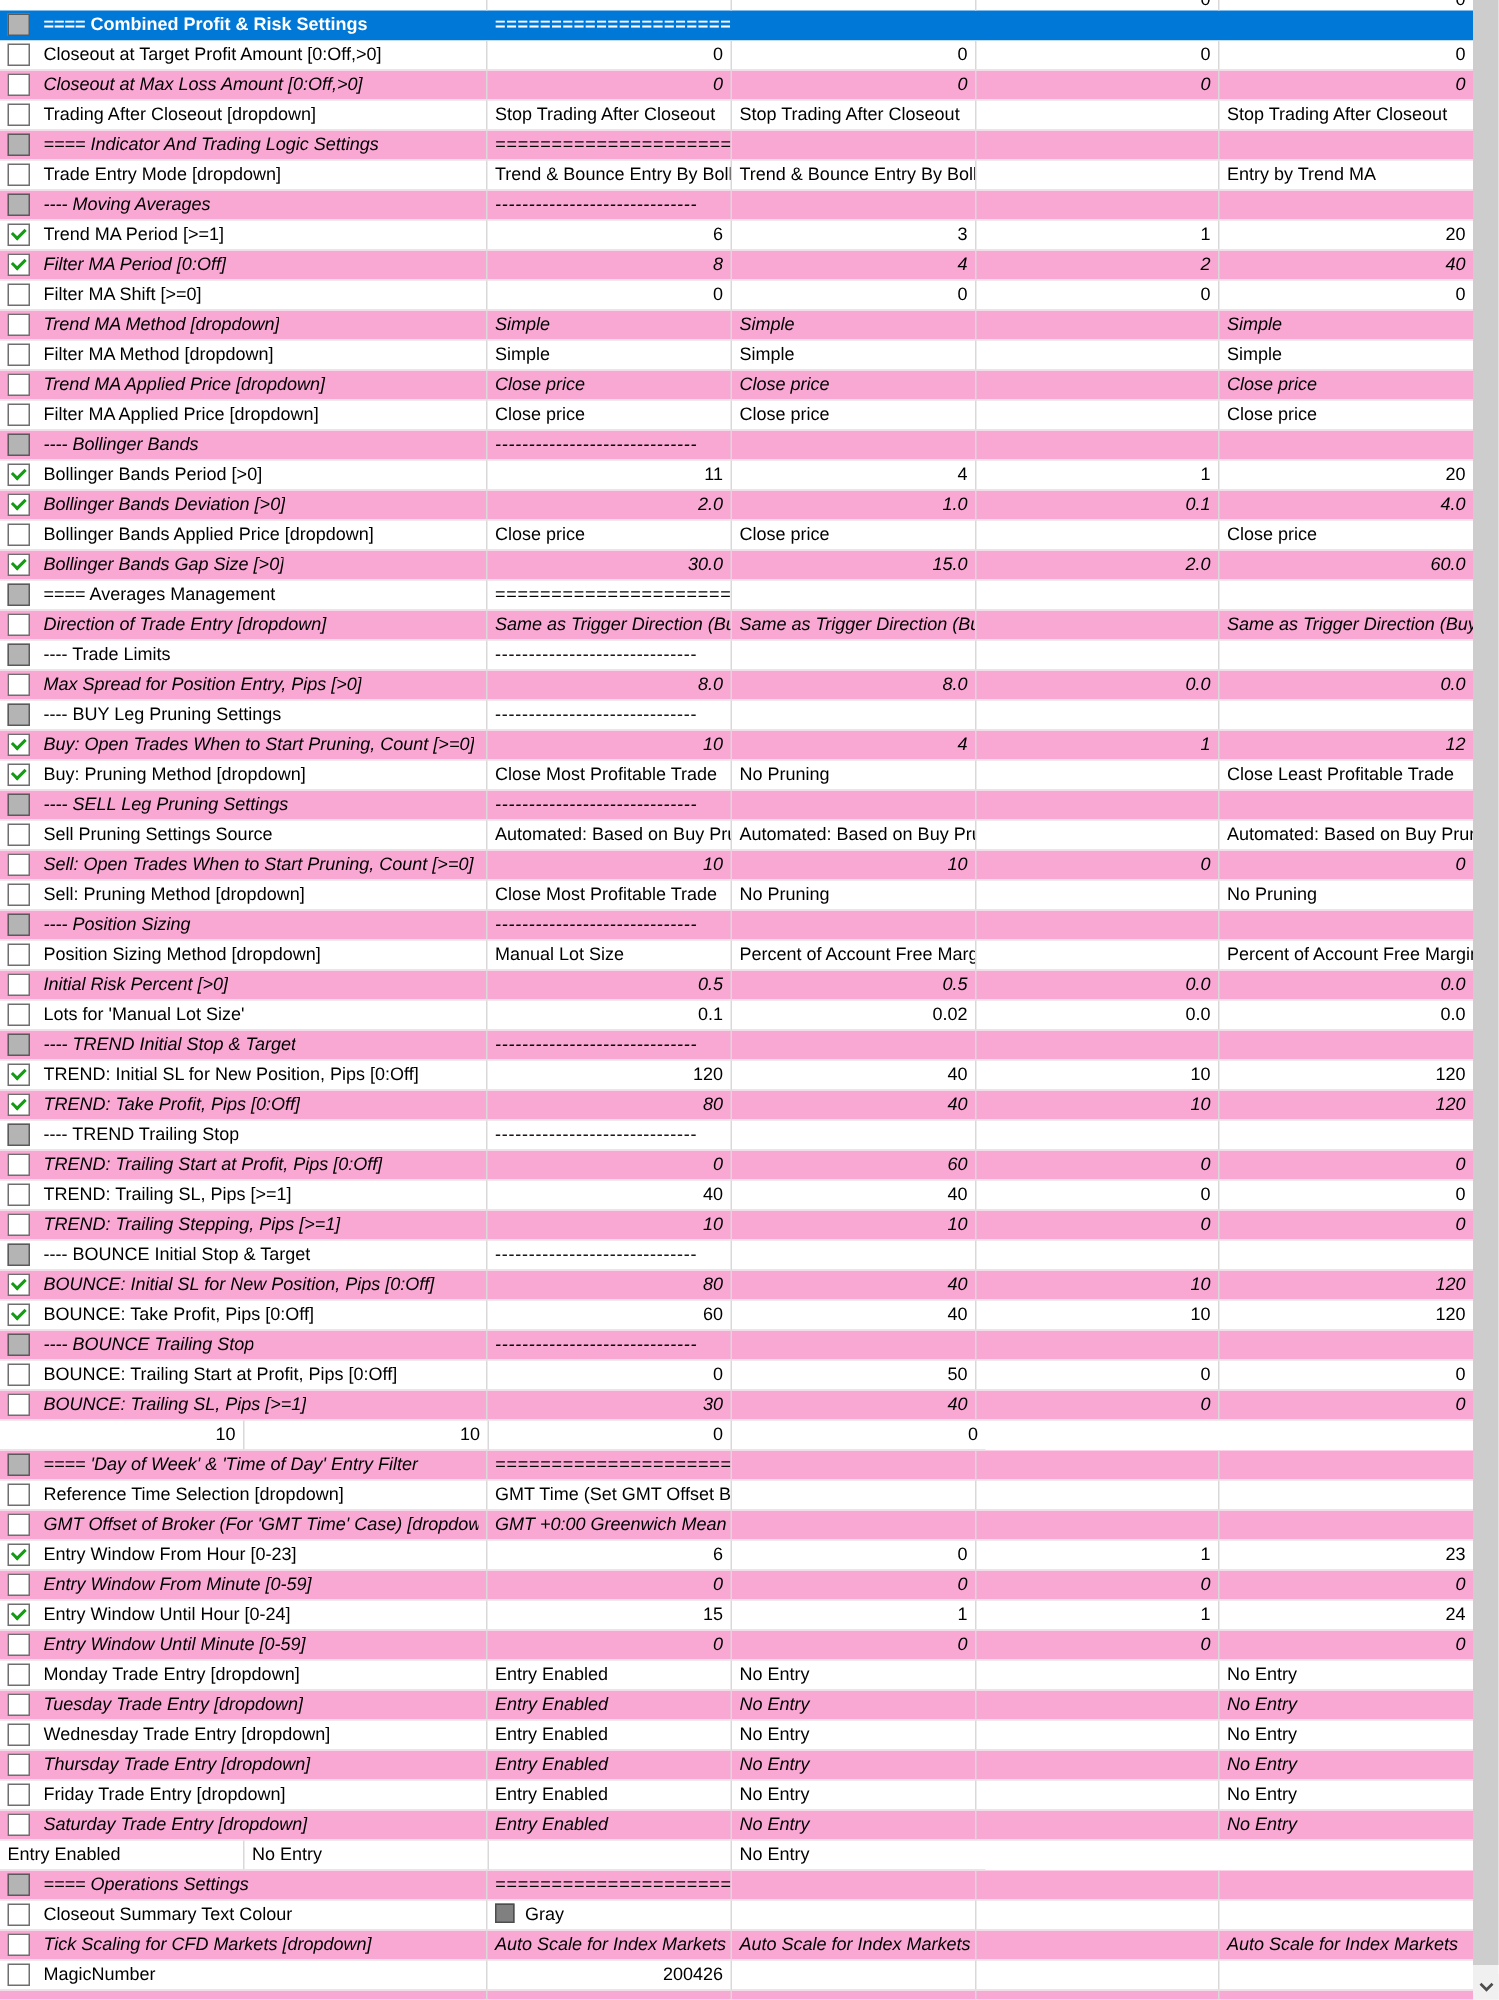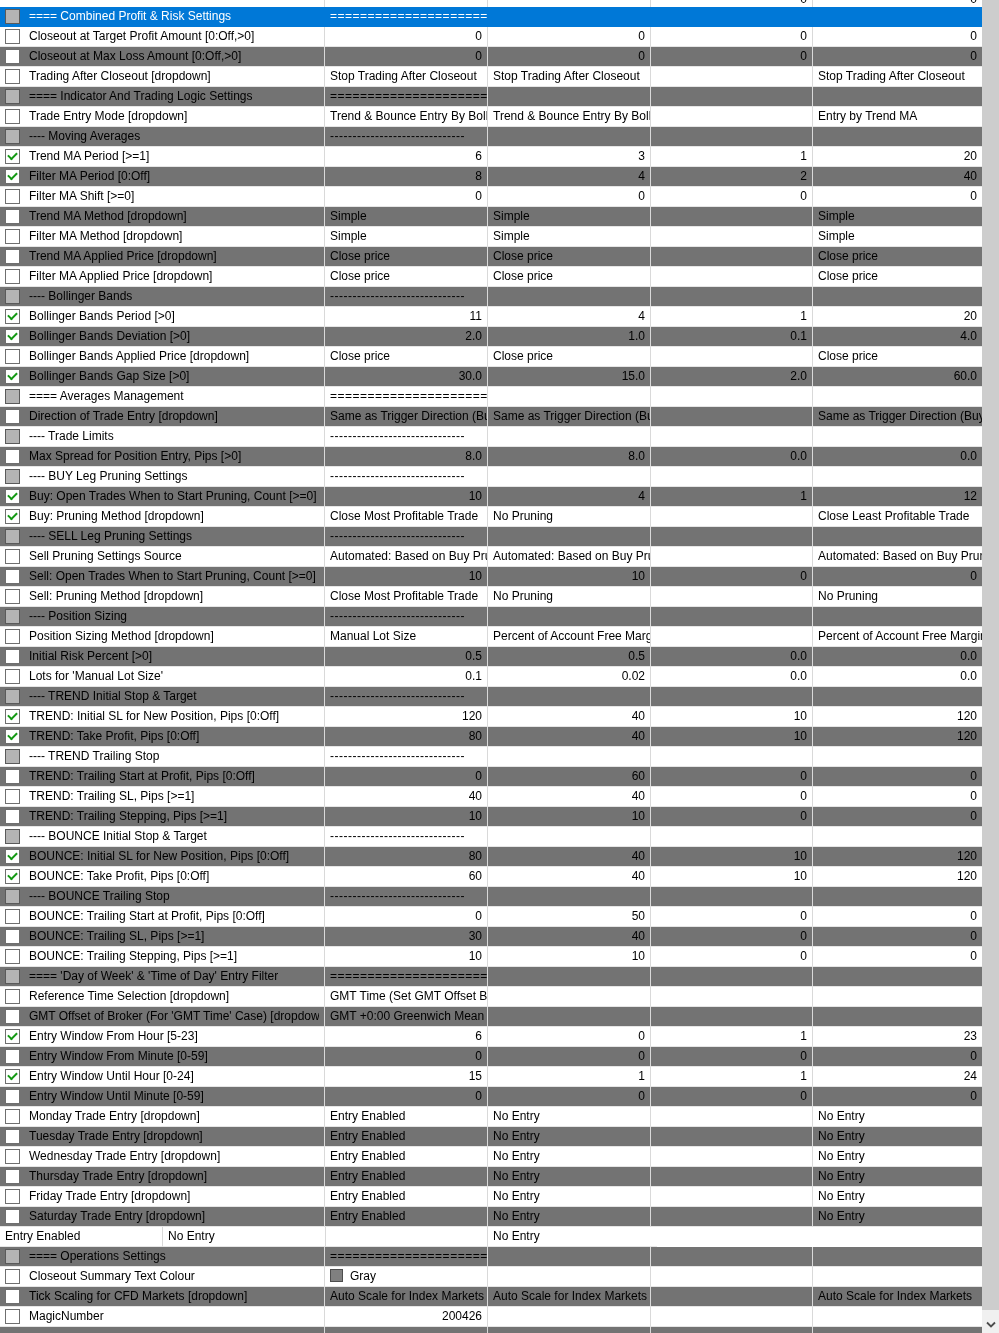--- a/index.html
+++ b/index.html
@@ -3,28 +3,28 @@
 <meta charset="utf-8">
 <style>
   html,body{margin:0;padding:0;}
   body{
     width:999px;height:1333px;overflow:hidden;background:#fff;
     font-family:"Liberation Sans","DejaVu Sans",sans-serif;
     font-size:12px;color:#000;position:relative;
   }
   .table{position:absolute;left:0;top:0;width:982px;}
   .row{display:flex;height:20px;line-height:19px;background:#fff;box-sizing:border-box;}
-  .row.stripe{background:#737373;}
+  .row.stripe{background:#f9a8d4;font-style:italic;}
   .row.selected{background:#0078d7;color:#fff;}
   .cell{
     box-sizing:border-box;overflow:hidden;white-space:nowrap;
     padding:0 5px;border-right:1px solid #d9d9d9;border-bottom:1px solid #e6e6e6;
     height:20px;
   }
-  .row.selected .cell{border-right-color:transparent;border-bottom-color:transparent;}
+  .row.selected .cell{border-right-color:transparent;border-bottom-color:transparent;font-weight:bold;}
   .c-label{width:325px;display:flex;align-items:center;padding-left:5px;}
   .c-value{width:163px;}
   .c-start{width:163px;}
   .c-step{width:162px;}
   .c-stop{width:169px;border-right:none;}
   .num{text-align:right;}
   .fill{letter-spacing:0.5px;}
   .cb{
     width:13px;height:13px;flex:none;background:#fff;
     border:1px solid #6f6f6f;position:relative;margin-right:9px;
@@ -532,24 +532,20 @@
     <div class="cell c-label">
       <span class="cb"></span>
       <span class="lbl">BOUNCE: Trailing SL, Pips [&gt;=1]</span>
     </div>
     <div class="cell c-value num">30</div>
     <div class="cell c-start num">40</div>
     <div class="cell c-step num">0</div>
     <div class="cell c-stop num">0</div>
   </div>
       <div class="row">
-    <div class="cell c-label">
-      <span class="cb"></span>
-      <span class="lbl">BOUNCE: Trailing Stepping, Pips [&gt;=1]</span>
-    </div>
     <div class="cell c-value num">10</div>
     <div class="cell c-start num">10</div>
     <div class="cell c-step num">0</div>
     <div class="cell c-stop num">0</div>
   </div>
       <div class="row stripe">
     <div class="cell c-label">
       <span class="cb section"></span>
       <span class="lbl">==== 'Day of Week' &amp; 'Time of Day' Entry Filter</span>
     </div>
@@ -574,21 +570,21 @@
       <span class="lbl">GMT Offset of Broker (For 'GMT Time' Case) [dropdown]</span>
     </div>
     <div class="cell c-value">GMT +0:00  Greenwich Mean ...</div>
     <div class="cell c-start"></div>
     <div class="cell c-step"></div>
     <div class="cell c-stop"></div>
   </div>
       <div class="row">
     <div class="cell c-label">
       <span class="cb checked"></span>
-      <span class="lbl">Entry Window From Hour [5-23]</span>
+      <span class="lbl">Entry Window From Hour [0-23]</span>
     </div>
     <div class="cell c-value num">6</div>
     <div class="cell c-start num">0</div>
     <div class="cell c-step num">1</div>
     <div class="cell c-stop num">23</div>
   </div>
       <div class="row stripe">
     <div class="cell c-label">
       <span class="cb"></span>
       <span class="lbl">Entry Window From Minute [0-59]</span>

